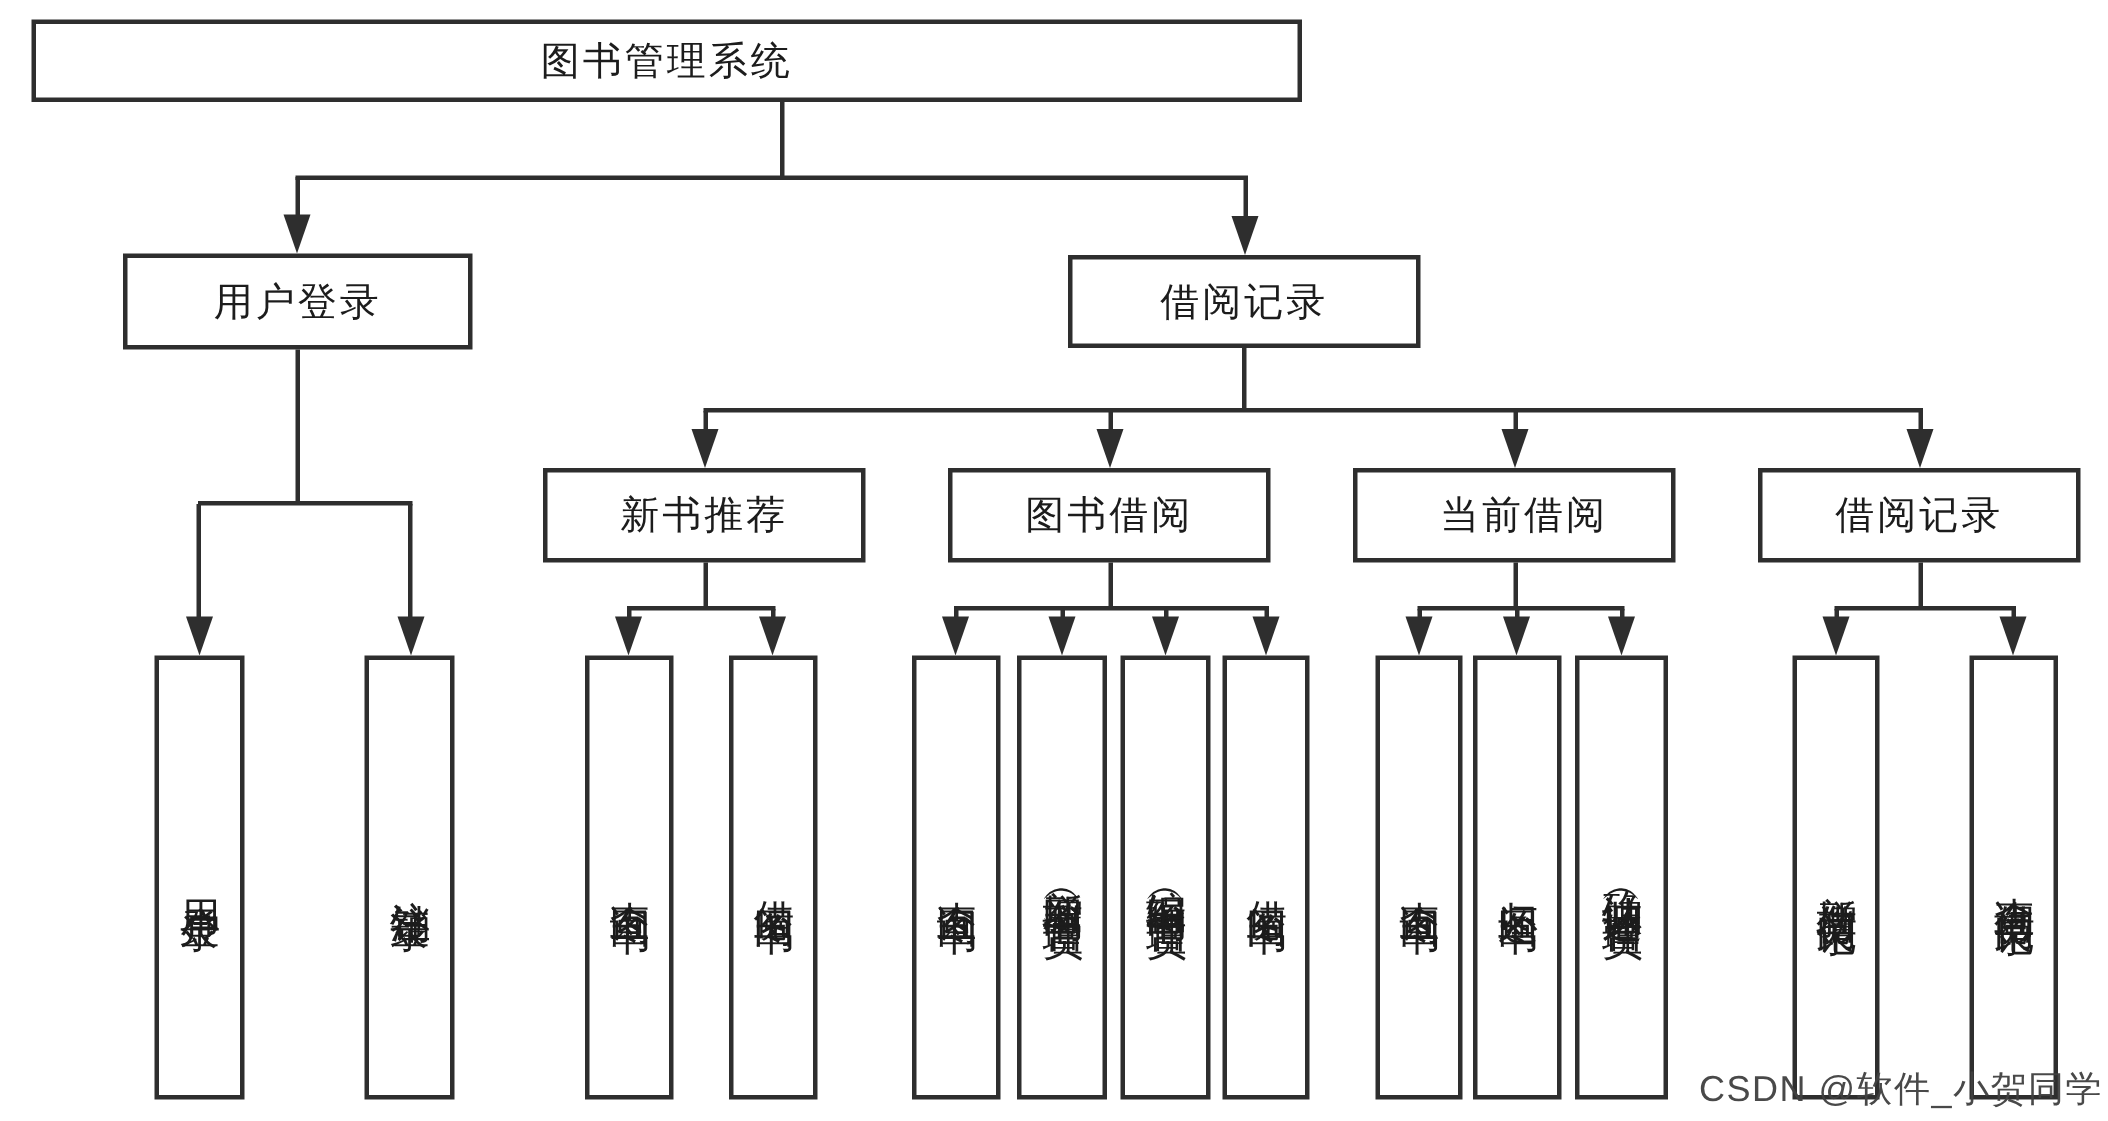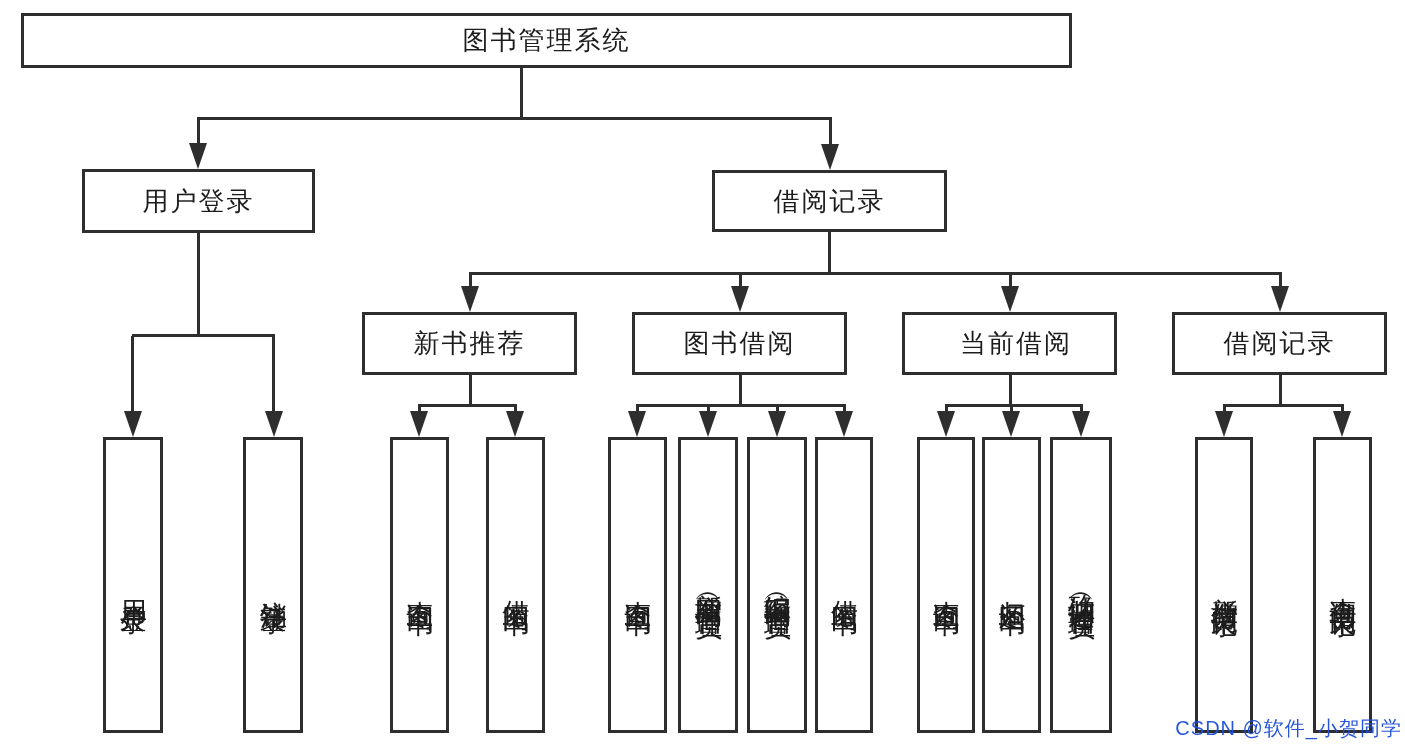--- a/index.html
+++ b/index.html
@@ -18,29 +18,29 @@
   }
   .hline{position:absolute;height:3px;background:#2e2e2e;}
   .vline{position:absolute;width:3px;background:#2e2e2e;}
   .arrow{
     position:absolute;width:0;height:0;
     border-left:9px solid transparent;border-right:9px solid transparent;
     border-top:26px solid #2e2e2e;
   }
   .watermark{
     position:absolute;right:3px;bottom:5px;
-    font-size:20px;color:#1d4ed8;letter-spacing:1px;opacity:.95;
+    font-size:24px;color:#404040;letter-spacing:1px;opacity:.95;
   }
 </style>
 </head>
 <body>
 
 <div id="canvas">
 
-  <div class="box" style="left:21px;top:13px;width:1051px;height:55px;">
+  <div class="box" style="left:21px;top:13px;width:847px;height:55px;">
     <span>图书管理系统</span>
   </div>
 
   <div class="vline" style="left:520px;top:68px;height:50px;"></div>
   <div class="hline" style="left:197px;top:117px;width:635px;"></div>
   <div class="vline" style="left:197px;top:118px;height:28px;"></div>
   <div class="arrow" style="left:189px;top:143px;"></div>
   <div class="vline" style="left:829px;top:118px;height:28px;"></div>
   <div class="arrow" style="left:821px;top:144px;"></div>
 

